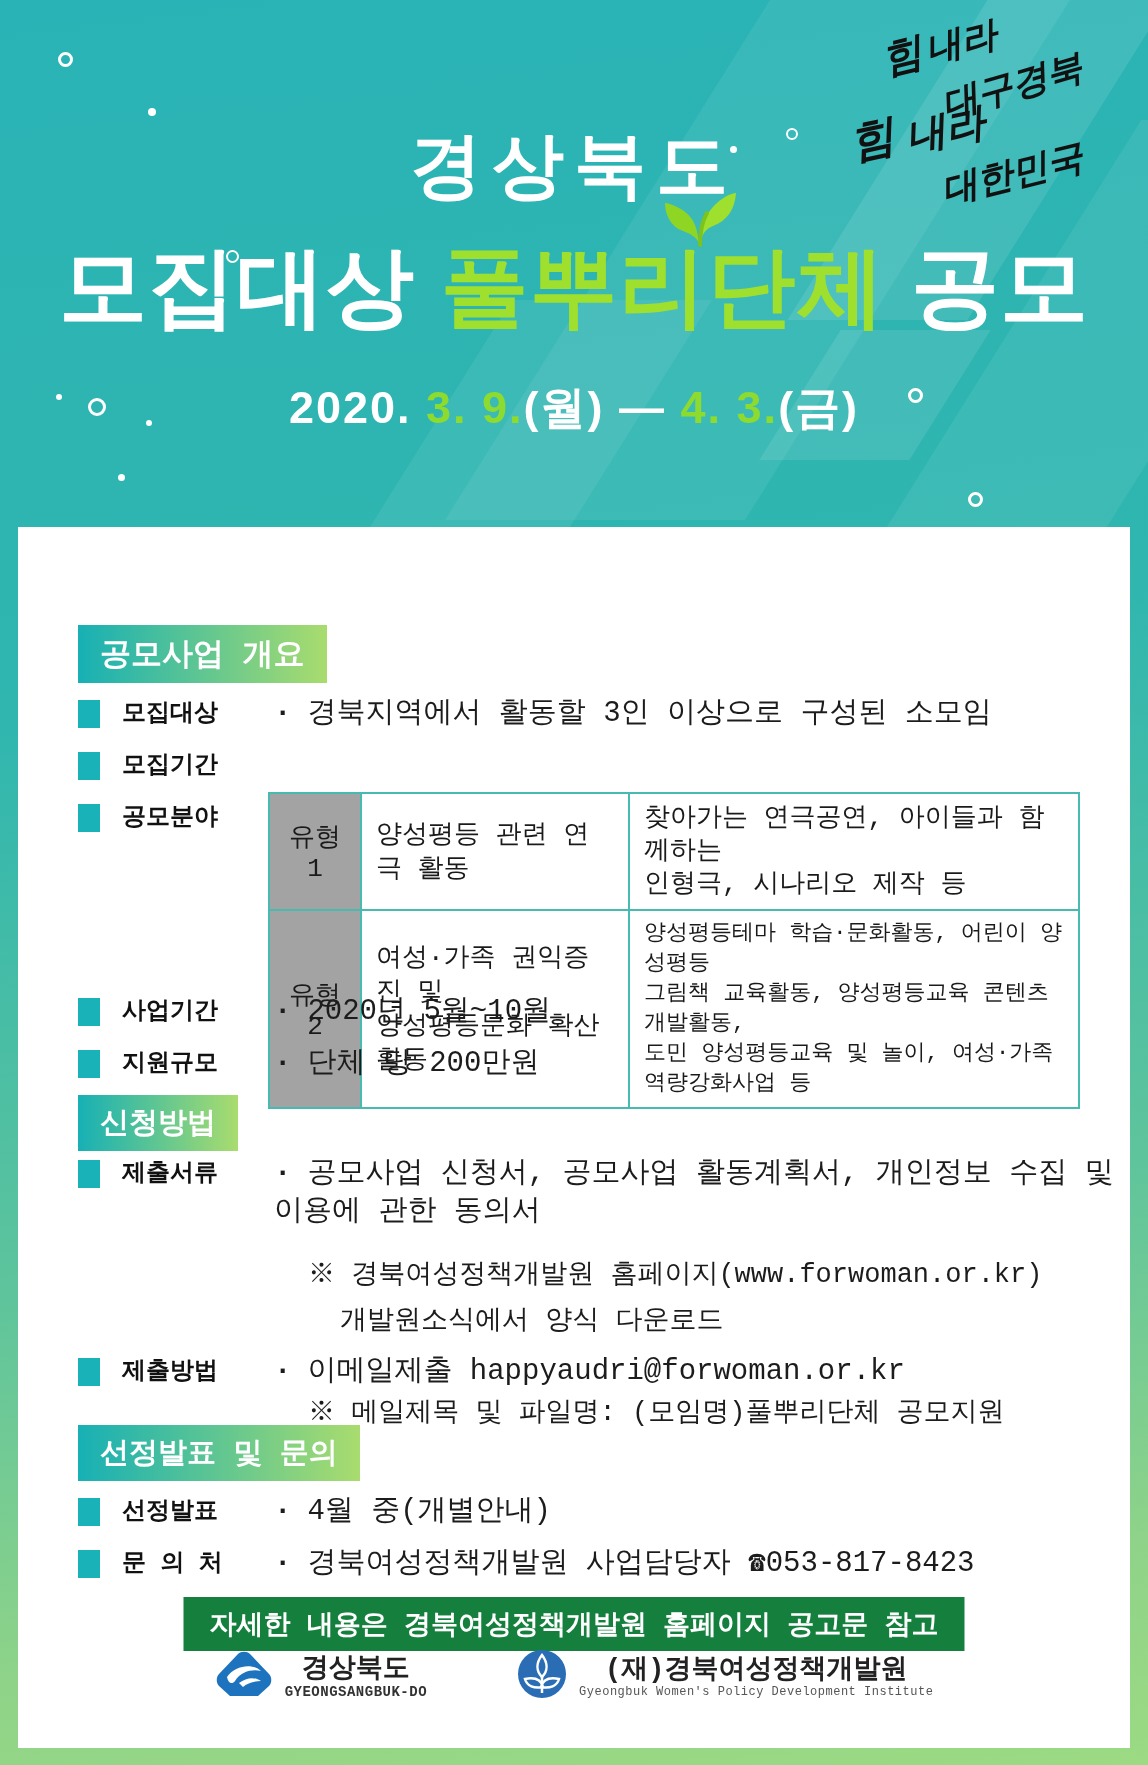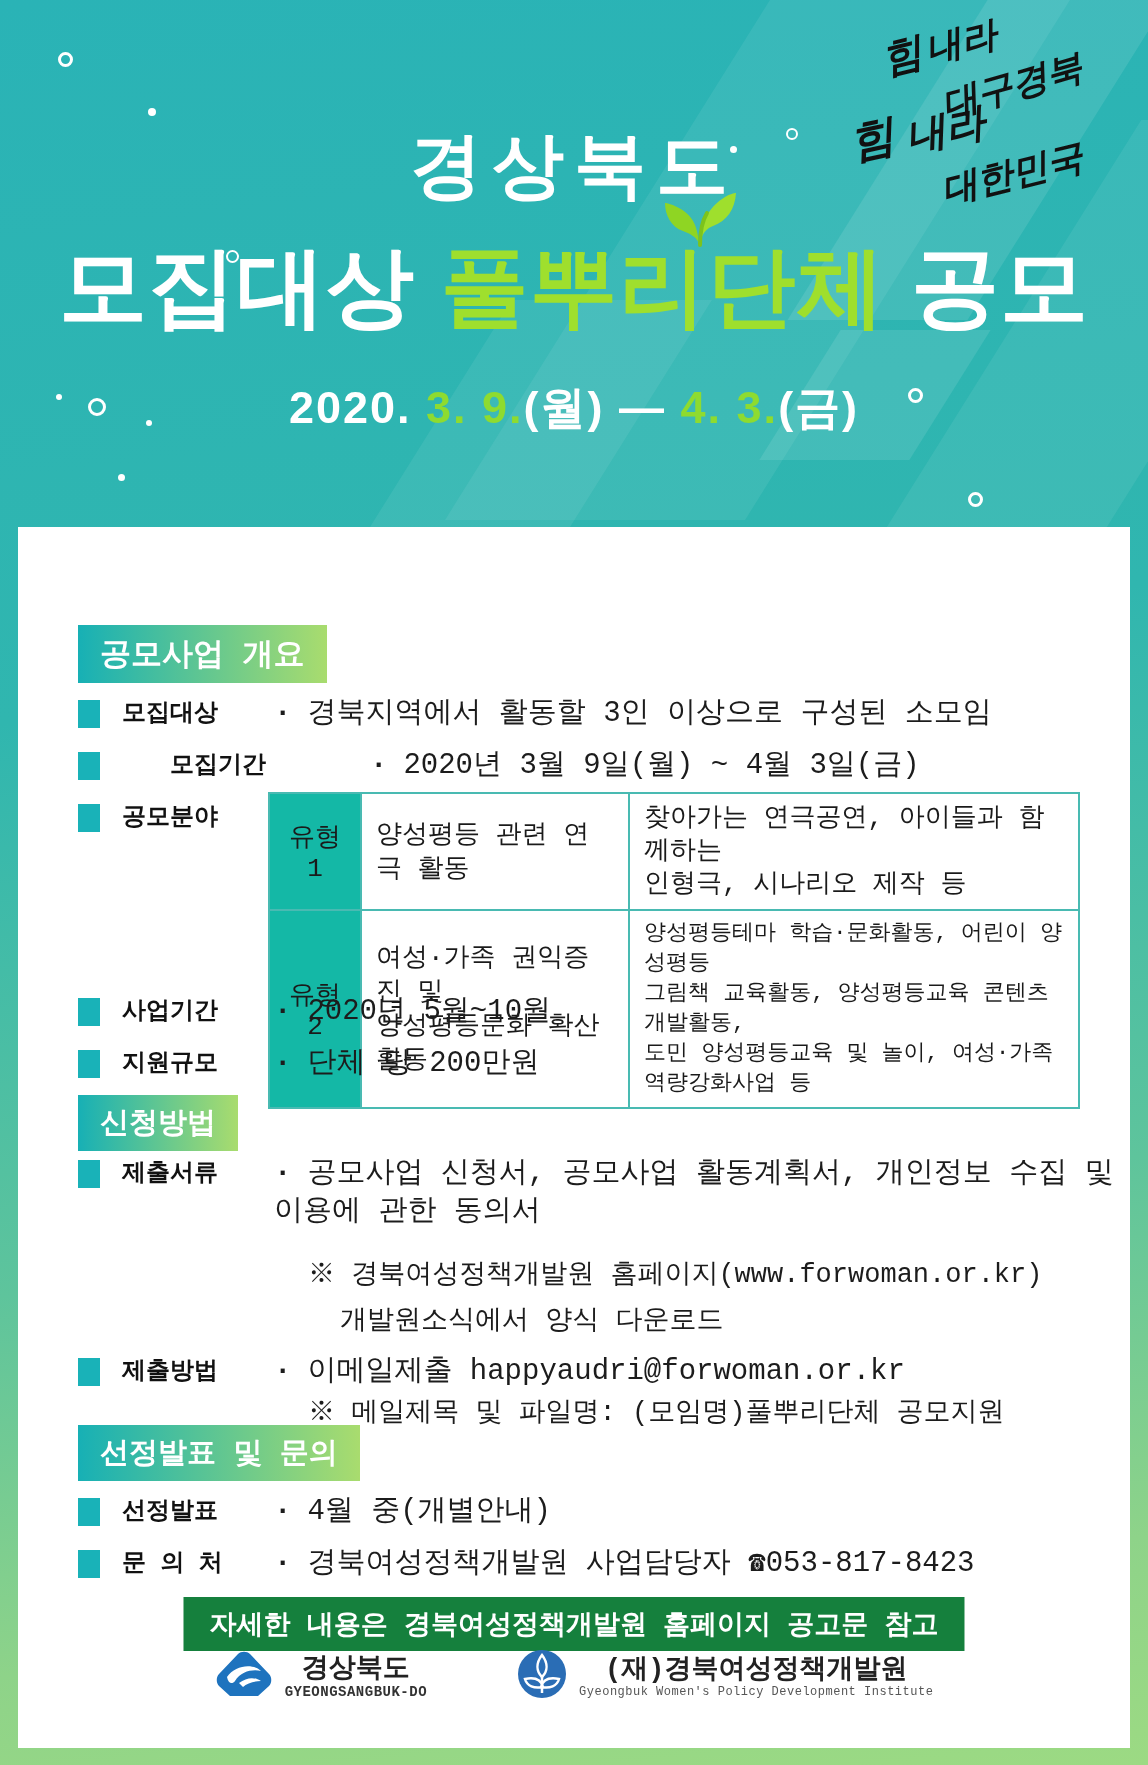--- a/index.html
+++ b/index.html
@@ -64,21 +64,21 @@
   .note { position:absolute; font-size:27px; color:#1c1c1c; line-height:36px; white-space:pre-line; }
 
   table.types {
     position:absolute; left:250px; top:265px; width:812px;
     border-collapse:collapse; table-layout:fixed;
   }
   table.types td {
     border:2px solid #49bab2; font-size:26px; color:#1a1a1a;
     padding:8px 14px; vertical-align:middle; white-space:pre-line;
   }
-  td.type-cell { width:92px; background:#14b8a6; text-align:center; white-space:nowrap; }
+  td.type-cell { width:92px; background:#a3a3a3; text-align:center; white-space:nowrap; }
   td.field-cell { width:268px; line-height:34px; }
   td.desc-cell { line-height:33px; }
   tr.r2 td.desc-cell { font-size:22px; line-height:30px; }
   tr.r1 td { height:84px; }
   tr.r2 td { height:104px; }
 
   .notice-banner {
     position:absolute; left:50%; top:1070px; transform:translateX(-50%);
     background:#15803d; color:#fff; font-size:27px; font-weight:700;
     padding:9px 26px; white-space:nowrap;
@@ -143,24 +143,23 @@
   <div class="panel">
 
     <div class="badge lg" style="left:60px; top:98px;">공모사업 개요</div>
 
     <div class="row" style="top:168px;">
       <span class="sq"></span>
       <span class="lbl">모집대상</span>
       <span class="txt">경북지역에서 활동할 3인 이상으로 구성된 소모임</span>
     </div>
 
-    <div class="row" style="top:220px;gap:48px;">
+    <div class="row" style="top:220px;">
       <span class="sq"></span>
       <span class="lbl">모집기간</span>
-      <span class="txt">2020년 3월 9일(월) ~ 4월 3일(금)</span>
     </div>
 
     <div class="row" style="top:272px;">
       <span class="sq"></span>
       <span class="lbl">공모분야</span>
     </div>
 
     <table class="types">
       <tbody>
           <tr class="r1">

